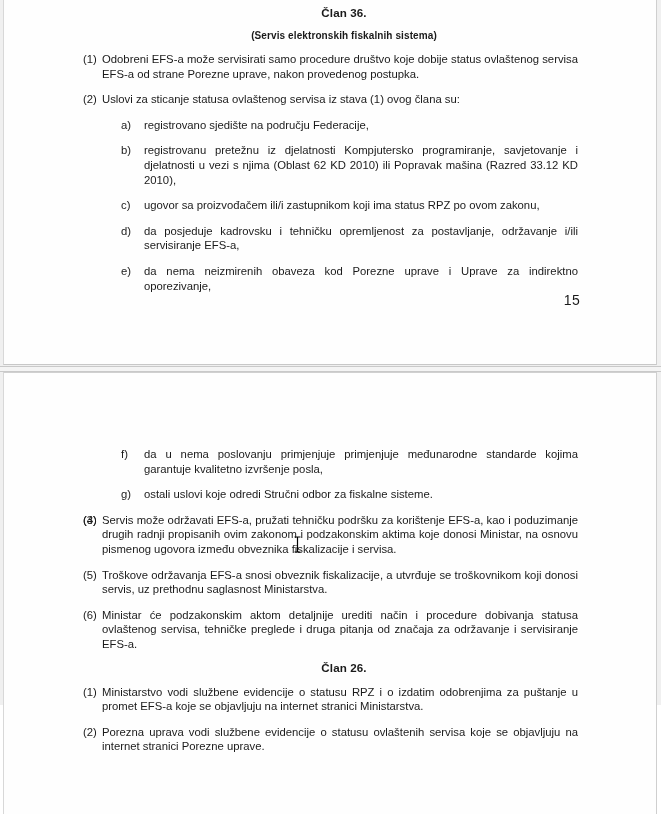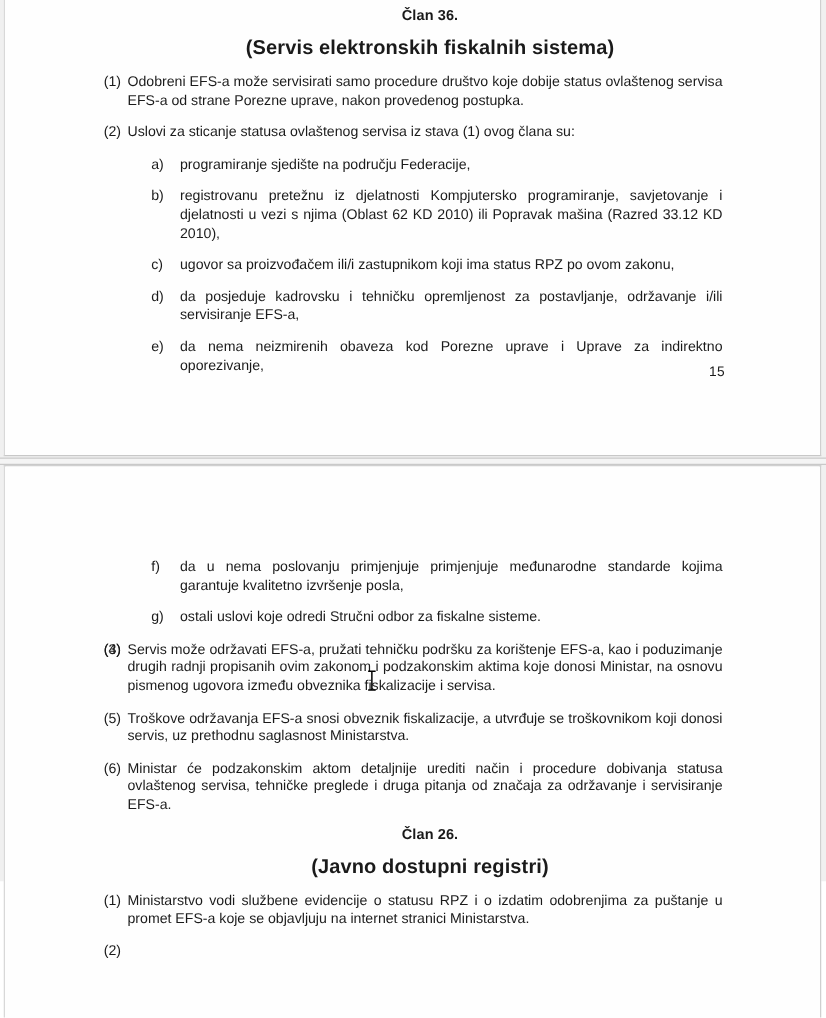--- a/index.html
+++ b/index.html
@@ -70,21 +70,21 @@
     font-size: 11.5px;
     letter-spacing: 0.1px;
     padding-left: 28px;
   }
   .heading-article {
     margin-top: 8px;
     font-size: 11.6px;
   }
   .heading-subtitle {
     margin-top: 11px;
-    font-size: 16px;
+    font-size: 10px;
   }
 
   
   .para {
     position: relative;
     margin: 0 0 0 0;
     padding-left: 98px;
     padding-right: 78px;
     font-size: 11.3px;
     line-height: 14.6px;
@@ -116,21 +116,21 @@
     width: 22px;
     text-align: left;
     font-size: 11.3px;
   }
   .subitem-gap { margin-top: 11px; }
 
   .page-number {
     position: absolute;
     right: 76px;
     top: 286px;
-    font-size: 11px;
+    font-size: 14px;
     letter-spacing: 0.3px;
     text-align: right;
   }
 
   
   .text-caret {
     position: absolute;
     left: 293px;
     top: 536px;
     width: 9px;
@@ -155,21 +155,21 @@
         <span>Odobreni EFS-a može servisirati samo procedure društvo koje dobije status ovlaštenog servisa EFS-a od strane Porezne uprave, nakon provedenog postupka.</span>
       </div>
 
       <div class="para para-gap">
         <span class="marker">(2)</span>
         <span>Uslovi za sticanje statusa ovlaštenog servisa iz stava (1) ovog člana su:</span>
       </div>
 
       <div class="subitem subitem-gap">
         <span class="marker">a)</span>
-        <span>programiranje sjedište na području Federacije,</span>
+        <span>registrovano sjedište na području Federacije,</span>
       </div>
 
       <div class="subitem subitem-gap">
         <span class="marker">b)</span>
         <span>registrovanu pretežnu iz djelatnosti Kompjutersko programiranje, savjetovanje i djelatnosti u vezi s njima (Oblast 62 KD 2010)  ili Popravak mašina (Razred 33.12 KD 2010),</span>
       </div>
 
       <div class="subitem subitem-gap">
         <span class="marker">c)</span>
         <span>ugovor sa proizvođačem ili/i zastupnikom koji ima status RPZ po ovom zakonu,</span>
@@ -218,29 +218,29 @@
         <span>Troškove održavanja EFS-a snosi obveznik fiskalizacije, a utvrđuje se troškovnikom koji donosi servis, uz prethodnu saglasnost Ministarstva.</span>
       </div>
 
       <div class="para para-gap">
         <span class="marker">(6)</span>
         <span>Ministar će podzakonskim aktom detaljnije urediti način i procedure dobivanja statusa ovlaštenog servisa, tehničke preglede i druga pitanja od značaja za održavanje i servisiranje EFS-a.</span>
       </div>
 
       <div class="heading heading-article" style="margin-top:9px;">Član 26.</div>
 
-      <div class="heading heading-subtitle">(Javno dostupni registri)</div>
 
       <div class="para para-gap">
         <span class="marker">(1)</span>
         <span>Ministarstvo vodi službene evidencije o statusu RPZ i o izdatim odobrenjima za puštanje u promet EFS-a koje se objavljuju na internet stranici Ministarstva.</span>
       </div>
 
       <div class="para para-gap">
         <span class="marker">(2)</span>
+        <span>Porezna uprava vodi službene evidencije o statusu ovlaštenih servisa koje se objavljuju na internet stranici Porezne uprave.</span>
       </div>
 
     </div>
   </div>
 
   <div class="text-caret">
     <svg width="9" height="17" viewBox="0 0 9 17" xmlns="http://www.w3.org/2000/svg">
       <path d="M1.5 1 H7.5 M4.5 1 V16 M1.5 16 H7.5" stroke="#000000" stroke-width="1.2" fill="none" stroke-linecap="butt"></path>
     </svg>
   </div>

